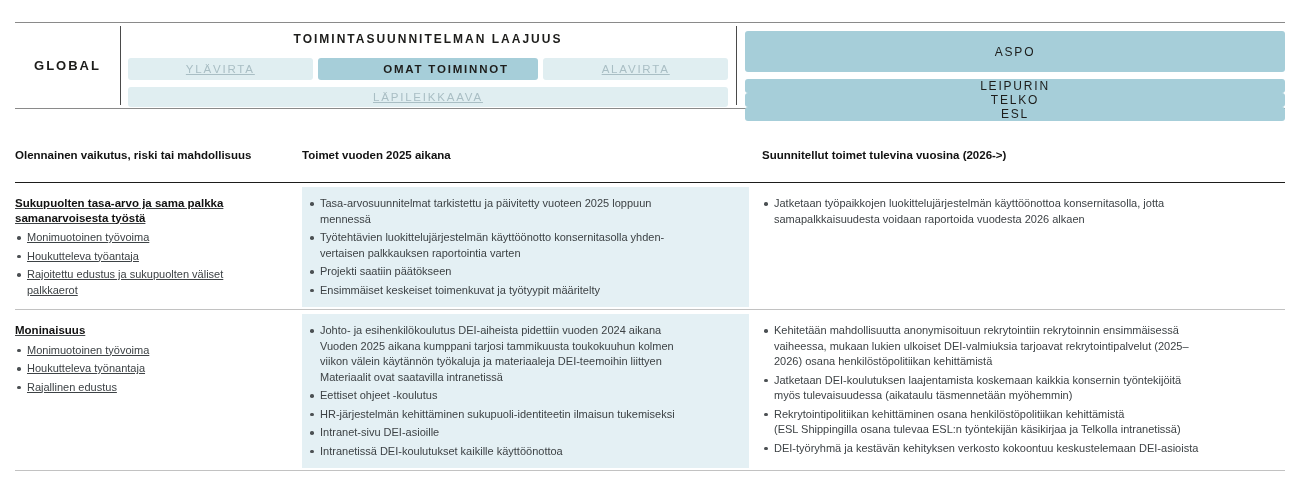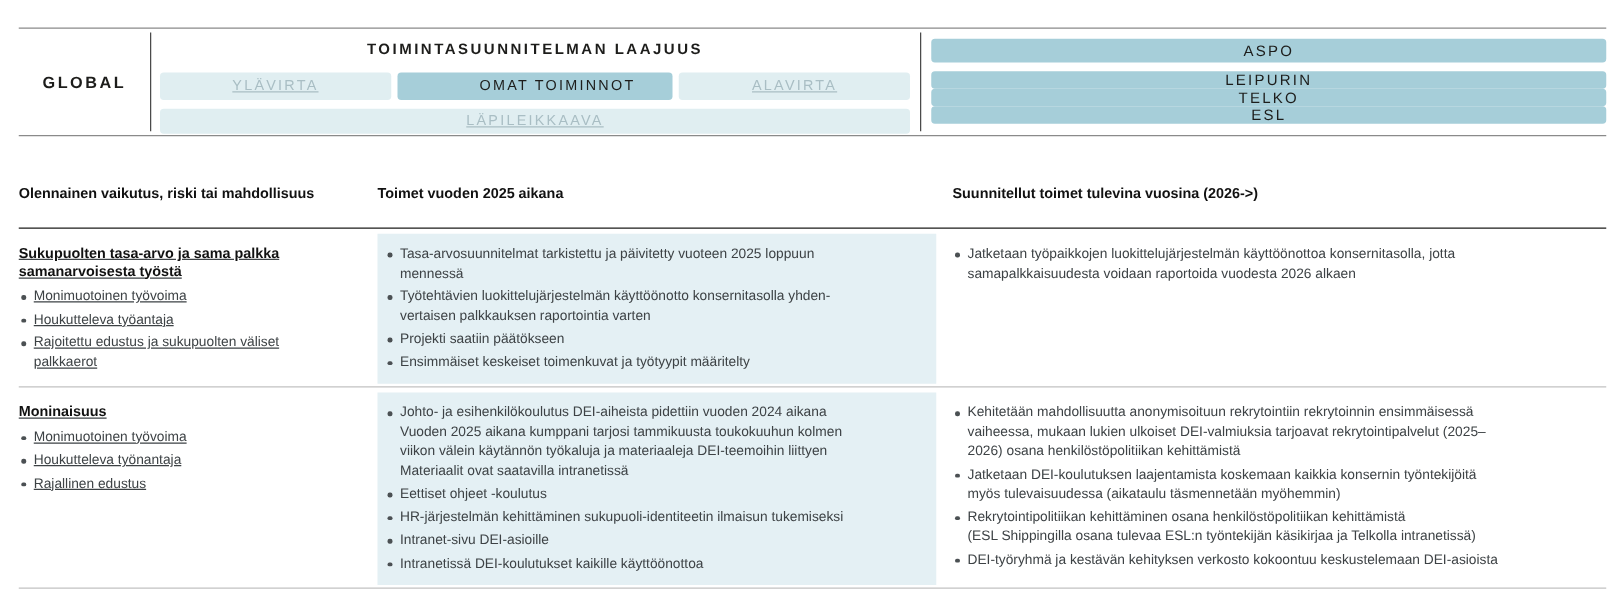--- a/index.html
+++ b/index.html
@@ -17,26 +17,26 @@
 
   .band-scope { flex:0 0 615px; padding:0 8px 0 7px; }
   .scope-title { text-align:center; margin-top:9px; font-size:12px; font-weight:bold;
                  letter-spacing:2px; color:#1d1d1b; }
   .scope-row { display:flex; gap:5px; }
   .scope-row.r1 { margin-top:12px; }
   .scope-row.r2 { margin-top:7px; }
   .chip { display:flex; align-items:center; justify-content:center; border-radius:3px;
           letter-spacing:1.8px; font-size:11.5px; }
   .chip.pale   { background:var(--pale-blue,#e0eef1); color:var(--inactive-text,#a9bec4); flex:1; height:22px;text-decoration:underline; }
-  .chip.active { background:var(--medium-blue,#a6ced9); color:#1d1d1b; font-weight:normal; flex:1; height:22px;padding-left:36px; }
+  .chip.active { background:var(--medium-blue,#a6ced9); color:#1d1d1b; font-weight:bold; flex:1; height:22px;padding-left:36px; }
   .chip.wide   { height:20px; }
   .chip.mid    { background:var(--medium-blue,#a6ced9); color:#1d1d1b; font-size:12px; }
 
   .band-companies { flex:1 1 auto; padding-left:8px; }
-  .chip.aspo { height:19px; margin-top:8px; }
+  .chip.aspo { height:41px; margin-top:8px; }
   .comp-row { display:flex; gap:0; margin-top:7px;flex-direction:column; }
   .comp-row .chip { flex:1; height:33px; }
 
   
   .table { margin-top:39px; }
   .thead, .trow { display:grid; grid-template-columns:277px 447px 1fr; column-gap:10px; }
   .thead { border-bottom:1.5px solid #1d1d1b; padding-bottom:20px; }
   .th { font-size:11.5px; font-weight:bold; color:#111; line-height:14px; }
   .th.h3 { padding-left:3px; }
 

